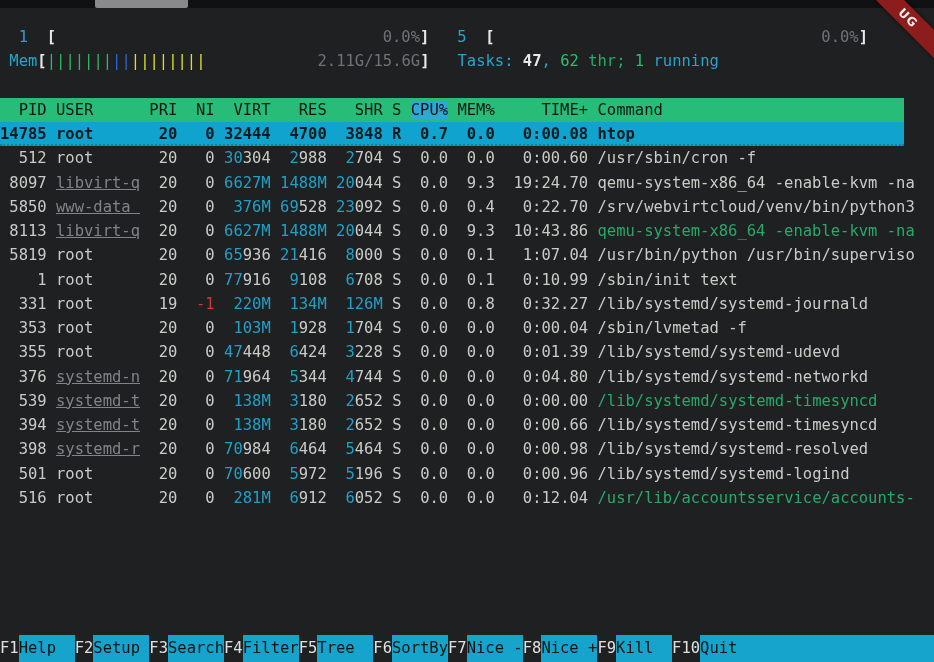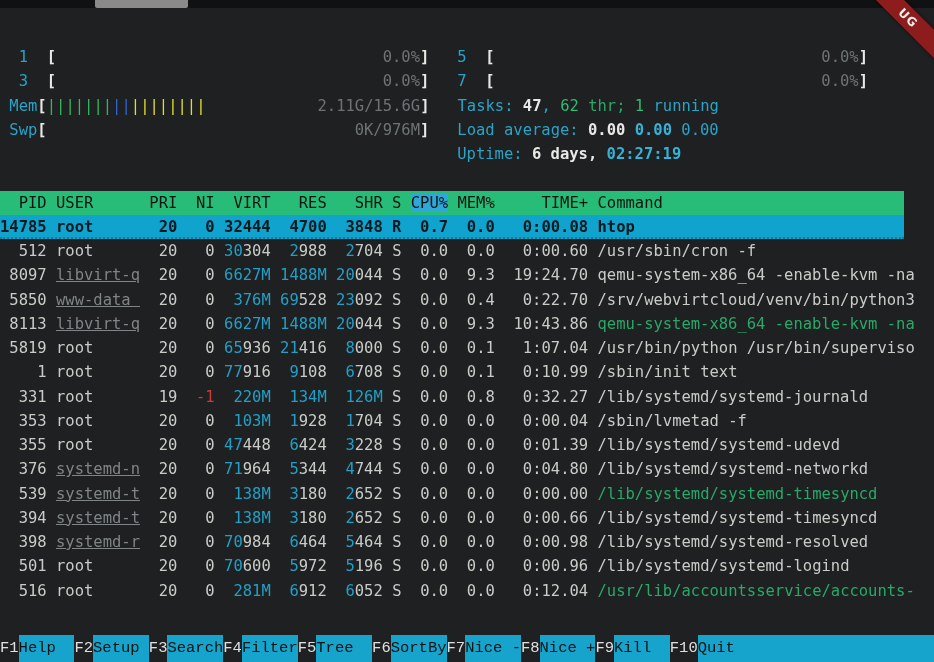--- a/index.html
+++ b/index.html
@@ -3,21 +3,21 @@
 <meta charset="utf-8">
 <style>
   html,body{margin:0;padding:0;background:#141515;}
   body{
     width:934px;height:662px;position:relative;overflow:hidden;
     font-family:"DejaVu Sans Mono", monospace;font-size:15.5px;
     background:var(--bg,#1e2021);
   }
   .topstrip{position:absolute;top:0;left:0;width:934px;height:8px;background:var(--strip,#111213);}
   .toptab{position:absolute;top:0;left:95px;width:93px;height:8px;background:var(--tab,#8a8a8a);border-radius:0 0 2px 2px;}
-  .term{position:absolute;top:24px;left:0;width:904px;padding-top:21px;}
+  .term{position:absolute;top:4px;left:0;width:904px;padding-top:21px;}
   .line{height:24.25px;line-height:24.25px;white-space:pre;font-variant-ligatures:none;}
   .c-cyan{color:var(--cyan);}
   .c-bcyan{color:var(--cyanBold);font-weight:bold;}
   .c-bw{color:var(--white);font-weight:bold;}
   .c-dim{color:var(--dim);}
   .c-grn{color:var(--green);margin-top:23px;}
   .c-bgrn{color:var(--greenBold);font-weight:normal;}
   .c-txt{color:var(--text);}
   .c-gray{color:var(--userGray);text-decoration:underline;}
   .c-num{color:var(--numCyan);}
@@ -25,41 +25,38 @@
   .bar-g{color:var(--barGreen);}
   .bar-b{color:var(--barBlue);}
   .bar-y{color:var(--barYellow);}
   .hdr{background:var(--headerBg);color:var(--headerText);}
   .hdr .sortcol{background:var(--sortBg);text-align:right;}
   .row{color:var(--text);}
   .sel{background:var(--selBg);border-bottom:2px dotted var(--selDots);box-sizing:border-box;}
   .sel span{color:#08191f !important;font-weight:bold;}
   .fnbar{position:absolute;left:0;top:635px;width:934px;height:27px;display:flex;
          line-height:27px;white-space:pre;background:var(--bg,#1e2021);}
-  .fnitem{display:flex;font-family:Liberation Mono, monospace;}
+  .fnitem{display:flex;}
   .fnkey{color:var(--fnKey);}
   .fnlabel{background:var(--fnCyan);color:#101412;}
   .fnfill{flex:1;background:var(--fnCyan);}
   .ribbon{position:absolute;top:8px;right:-24px;width:100px;height:20px;line-height:20px;
           transform:rotate(45deg);background:var(--ribbon,#8d1d1d);color:#efeeee;
           font-family:"DejaVu Sans", sans-serif;font-size:12px;font-weight:bold;
           text-align:center;letter-spacing:1px;box-shadow:0 0 4px rgba(0,0,0,.6);}
 </style>
 </head>
 <body>
 
 <div class="topstrip"></div>
 <div class="toptab"></div>
 
 <div class="term" id="term">
     <div class="line"><span>  </span><span class="c-cyan">1</span><span>  </span><span class="c-bw">[</span><span class="c-dim">                                   0.0%</span><span class="c-bw">]</span><span>   </span><span></span><span class="c-cyan">5</span><span>  </span><span class="c-bw">[</span><span class="c-dim">                                   0.0%</span><span class="c-bw">]</span></div>
-    <div class="line"><span>  </span><span class="c-cyan">3</span><span>  </span><span class="c-bw">[</span><span class="c-dim">                                   0.0%</span><span class="c-bw">]</span><span>   </span><span></span><span class="c-cyan">7</span><span>  </span><span class="c-bw">[</span><span class="c-dim">                                   0.0%</span><span class="c-bw">]</span></div>
     <div class="line"><span> </span><span class="c-cyan">Mem</span><span class="c-bw">[</span><span class="bar-g">|</span><span class="bar-g">|</span><span class="bar-g">|</span><span class="bar-g">|</span><span class="bar-g">|</span><span class="bar-g">|</span><span class="bar-g">|</span><span class="bar-b">|</span><span class="bar-b">|</span><span class="bar-y">|</span><span class="bar-y">|</span><span class="bar-y">|</span><span class="bar-y">|</span><span class="bar-y">|</span><span class="bar-y">|</span><span class="bar-y">|</span><span class="bar-y">|</span><span class="c-dim">            2.11G/15.6G</span><span class="c-bw">]</span><span>   </span><span class="c-cyan">Tasks: </span><span class="c-bw">47</span><span class="c-cyan">, </span><span class="c-bgrn">62</span><span class="c-grn"> thr; </span><span class="c-bgrn">1</span><span class="c-cyan"> running</span></div>
-    <div class="line"><span> </span><span class="c-cyan">Swp</span><span class="c-bw">[</span><span class="c-dim">                                 0K/976M</span><span class="c-bw">]</span><span>   </span><span class="c-cyan">Load average: </span><span class="c-bw">0.00</span><span> </span><span class="c-bcyan">0.00</span><span> </span><span class="c-cyan">0.00</span></div>
-    <div class="line"><span>                                                 </span><span class="c-cyan">Uptime: </span><span class="c-bw">6 days, </span><span class="c-bcyan">02:27:19</span></div>
     <div class="line"></div>
     <div class="line hdr"><span>  PID</span><span> </span><span>USER     </span><span> </span><span>PRI</span><span> </span><span> NI</span><span> </span><span> VIRT</span><span> </span><span>  RES</span><span> </span><span>  SHR</span><span> </span><span>S</span><span> </span><span class="sortcol">CPU%</span><span> </span><span>MEM%</span><span> </span><span>    TIME+</span><span> </span><span>Command</span></div>
     <div class="line row sel"><span class="c-txt">14785</span><span> </span><span class="c-txt">root     </span><span> </span><span class="c-txt"> 20</span><span> </span><span class="c-txt">  0</span><span> </span><span class="c-txt">32444</span><span> </span><span class="c-txt"> </span><span class="c-txt">4700</span><span> </span><span class="c-txt"> </span><span class="c-txt">3848</span><span> </span><span class="c-txt">R</span><span> </span><span class="c-txt"> 0.7</span><span> </span><span class="c-txt"> 0.0</span><span> </span><span class="c-txt">  0:00.08</span><span> </span><span class="c-txt">htop</span></div>
     <div class="line row"><span class="c-txt">  512</span><span> </span><span class="c-txt">root     </span><span> </span><span class="c-txt"> 20</span><span> </span><span class="c-txt">  0</span><span> </span><span class="c-num">30</span><span class="c-txt">304</span><span> </span><span class="c-txt"> </span><span class="c-num">2</span><span class="c-txt">988</span><span> </span><span class="c-txt"> </span><span class="c-num">2</span><span class="c-txt">704</span><span> </span><span class="c-txt">S</span><span> </span><span class="c-txt"> 0.0</span><span> </span><span class="c-txt"> 0.0</span><span> </span><span class="c-txt">  0:00.60</span><span> </span><span class="c-txt">/usr/sbin/cron -f</span></div>
     <div class="line row"><span class="c-txt"> 8097</span><span> </span><span class="c-gray">libvirt-q</span><span> </span><span class="c-txt"> 20</span><span> </span><span class="c-txt">  0</span><span> </span><span class="c-num">6627M</span><span> </span><span class="c-num">1488M</span><span> </span><span class="c-num">20</span><span class="c-txt">044</span><span> </span><span class="c-txt">S</span><span> </span><span class="c-txt"> 0.0</span><span> </span><span class="c-txt"> 9.3</span><span> </span><span class="c-txt"> 19:24.70</span><span> </span><span class="c-txt">qemu-system-x86_64 -enable-kvm -na</span></div>
     <div class="line row"><span class="c-txt"> 5850</span><span> </span><span class="c-gray">www-data </span><span> </span><span class="c-txt"> 20</span><span> </span><span class="c-txt">  0</span><span> </span><span class="c-txt"> </span><span class="c-num">376M</span><span> </span><span class="c-num">69</span><span class="c-txt">528</span><span> </span><span class="c-num">23</span><span class="c-txt">092</span><span> </span><span class="c-txt">S</span><span> </span><span class="c-txt"> 0.0</span><span> </span><span class="c-txt"> 0.4</span><span> </span><span class="c-txt">  0:22.70</span><span> </span><span class="c-txt">/srv/webvirtcloud/venv/bin/python3</span></div>
     <div class="line row"><span class="c-txt"> 8113</span><span> </span><span class="c-gray">libvirt-q</span><span> </span><span class="c-txt"> 20</span><span> </span><span class="c-txt">  0</span><span> </span><span class="c-num">6627M</span><span> </span><span class="c-num">1488M</span><span> </span><span class="c-num">20</span><span class="c-txt">044</span><span> </span><span class="c-txt">S</span><span> </span><span class="c-txt"> 0.0</span><span> </span><span class="c-txt"> 9.3</span><span> </span><span class="c-txt"> 10:43.86</span><span> </span><span class="c-grn">qemu-system-x86_64 -enable-kvm -na</span></div>
     <div class="line row"><span class="c-txt"> 5819</span><span> </span><span class="c-txt">root     </span><span> </span><span class="c-txt"> 20</span><span> </span><span class="c-txt">  0</span><span> </span><span class="c-num">65</span><span class="c-txt">936</span><span> </span><span class="c-num">21</span><span class="c-txt">416</span><span> </span><span class="c-txt"> </span><span class="c-num">8</span><span class="c-txt">000</span><span> </span><span class="c-txt">S</span><span> </span><span class="c-txt"> 0.0</span><span> </span><span class="c-txt"> 0.1</span><span> </span><span class="c-txt">  1:07.04</span><span> </span><span class="c-txt">/usr/bin/python /usr/bin/superviso</span></div>
     <div class="line row"><span class="c-txt">    1</span><span> </span><span class="c-txt">root     </span><span> </span><span class="c-txt"> 20</span><span> </span><span class="c-txt">  0</span><span> </span><span class="c-num">77</span><span class="c-txt">916</span><span> </span><span class="c-txt"> </span><span class="c-num">9</span><span class="c-txt">108</span><span> </span><span class="c-txt"> </span><span class="c-num">6</span><span class="c-txt">708</span><span> </span><span class="c-txt">S</span><span> </span><span class="c-txt"> 0.0</span><span> </span><span class="c-txt"> 0.1</span><span> </span><span class="c-txt">  0:10.99</span><span> </span><span class="c-txt">/sbin/init text</span></div>
     <div class="line row"><span class="c-txt">  331</span><span> </span><span class="c-txt">root     </span><span> </span><span class="c-txt"> 19</span><span> </span><span class="c-red"> -1</span><span> </span><span class="c-txt"> </span><span class="c-num">220M</span><span> </span><span class="c-txt"> </span><span class="c-num">134M</span><span> </span><span class="c-txt"> </span><span class="c-num">126M</span><span> </span><span class="c-txt">S</span><span> </span><span class="c-txt"> 0.0</span><span> </span><span class="c-txt"> 0.8</span><span> </span><span class="c-txt">  0:32.27</span><span> </span><span class="c-txt">/lib/systemd/systemd-journald</span></div>

